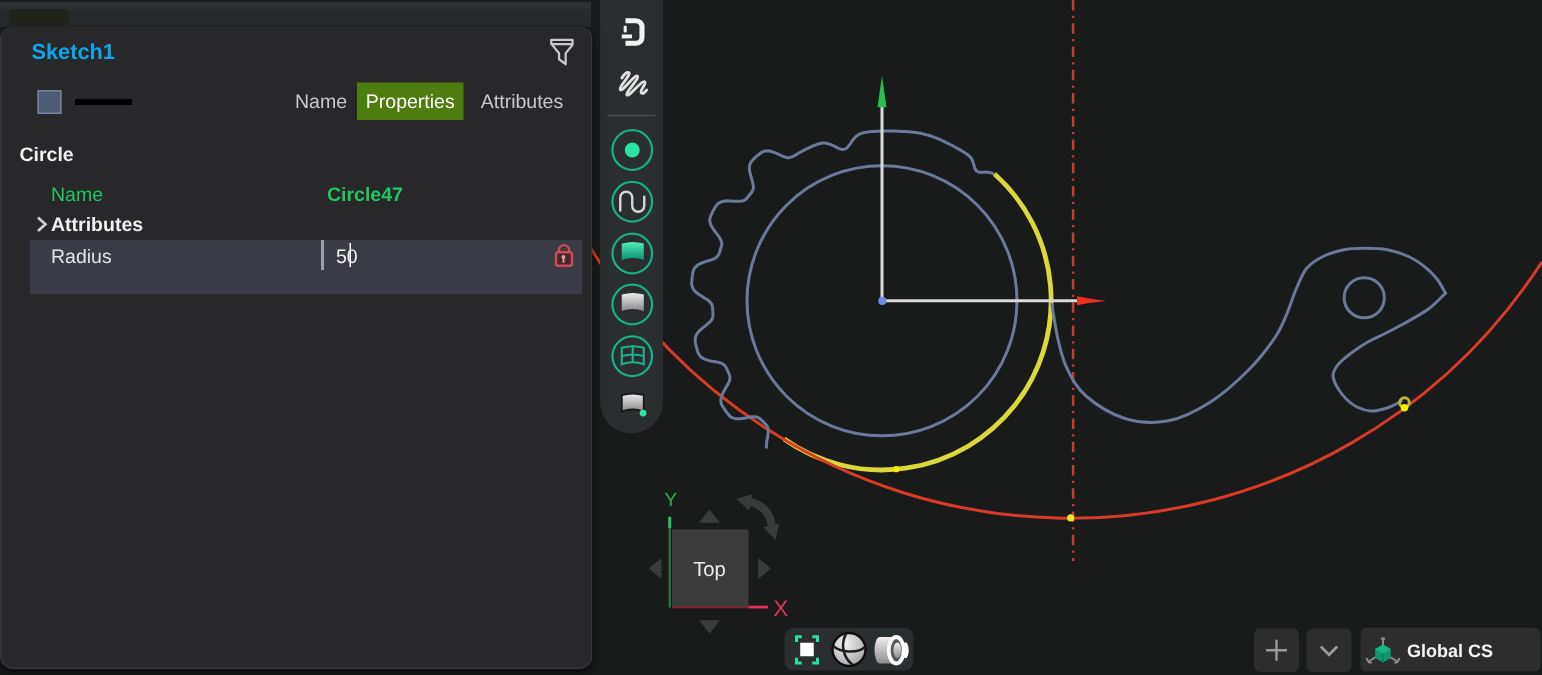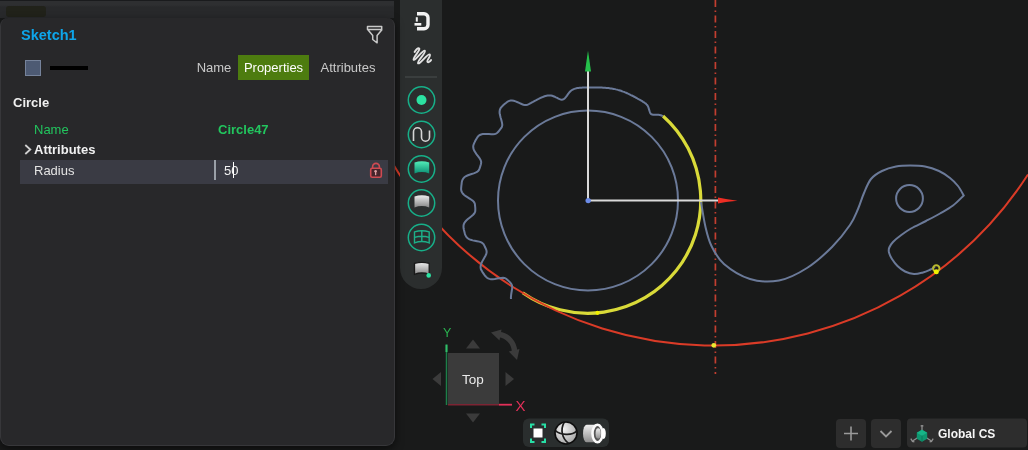--- a/index.html
+++ b/index.html
@@ -15,21 +15,21 @@
   #sk1{left:20px;top:8.5px;font-size:14.5px;font-weight:bold;color:#0ea5e9;text-align:right;}
   #swatch{left:24px;top:42px;width:14px;height:14px;background:#4d5a73;border:1px solid #76839b;}
   #swline{left:48.5px;top:48px;width:38px;height:3.5px;background:#000;}
   .tab{top:37px;height:25px;line-height:25px;font-size:13px;color:#c9c9c9;text-align:center;}
   #tabProp{left:237px;width:71px;background:#4d7c0f;color:#fff;}
   #hdrCircle{left:12px;top:77px;}
   #lblName{left:33px;top:103.5px;}
   #valName{left:217px;top:103.5px;font-weight:bold;}
   
   #lblAttr{left:33px;top:123.5px;}
-  #rowRad{left:19px;top:142px;width:368px;height:24px;background:#3a3b44;}
+  #rowRad{left:19px;top:142px;width:368px;height:36px;background:#3a3b44;}
   #rowRadIn{left:195px;top:0;width:173px;height:20px;background:#3a3b44;}
   #lblRad{left:14px;top:3px;font-size:13px;color:#e3e3e3;}
   #divbar{left:194px;top:0px;width:2px;height:20px;background:#9aa0a8;}
   #val50{left:204px;top:3px;font-size:13px;color:#f2f2f2;}
   #caret{left:213px;top:2px;width:1px;height:16px;background:#fff;}
   
   #tbar{left:400px;top:0;width:42px;height:289px;background:#2b2e2e;border-radius:0 0 21px 21px;}
 </style></head>
 <body>
 <svg id="cv" class="abs" width="1028" height="450" viewBox="0 0 1028 450">

